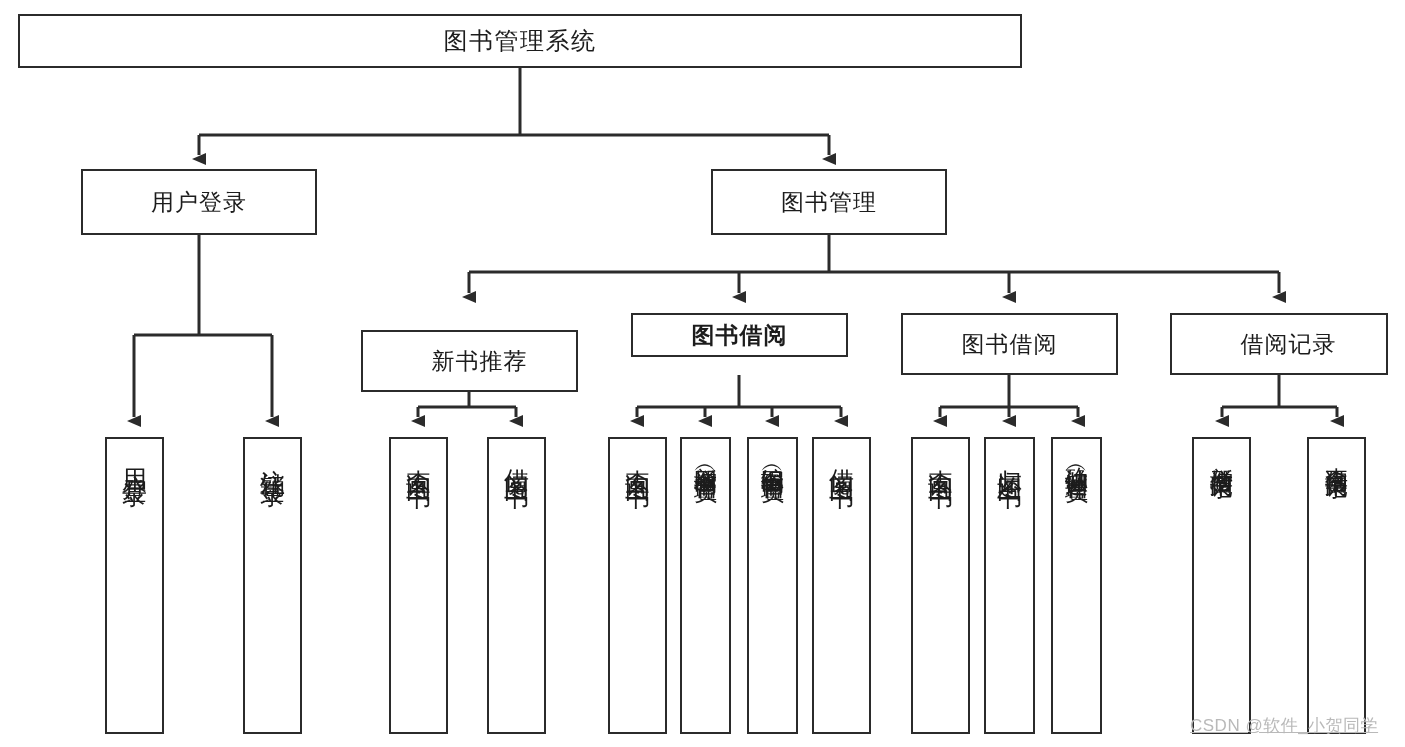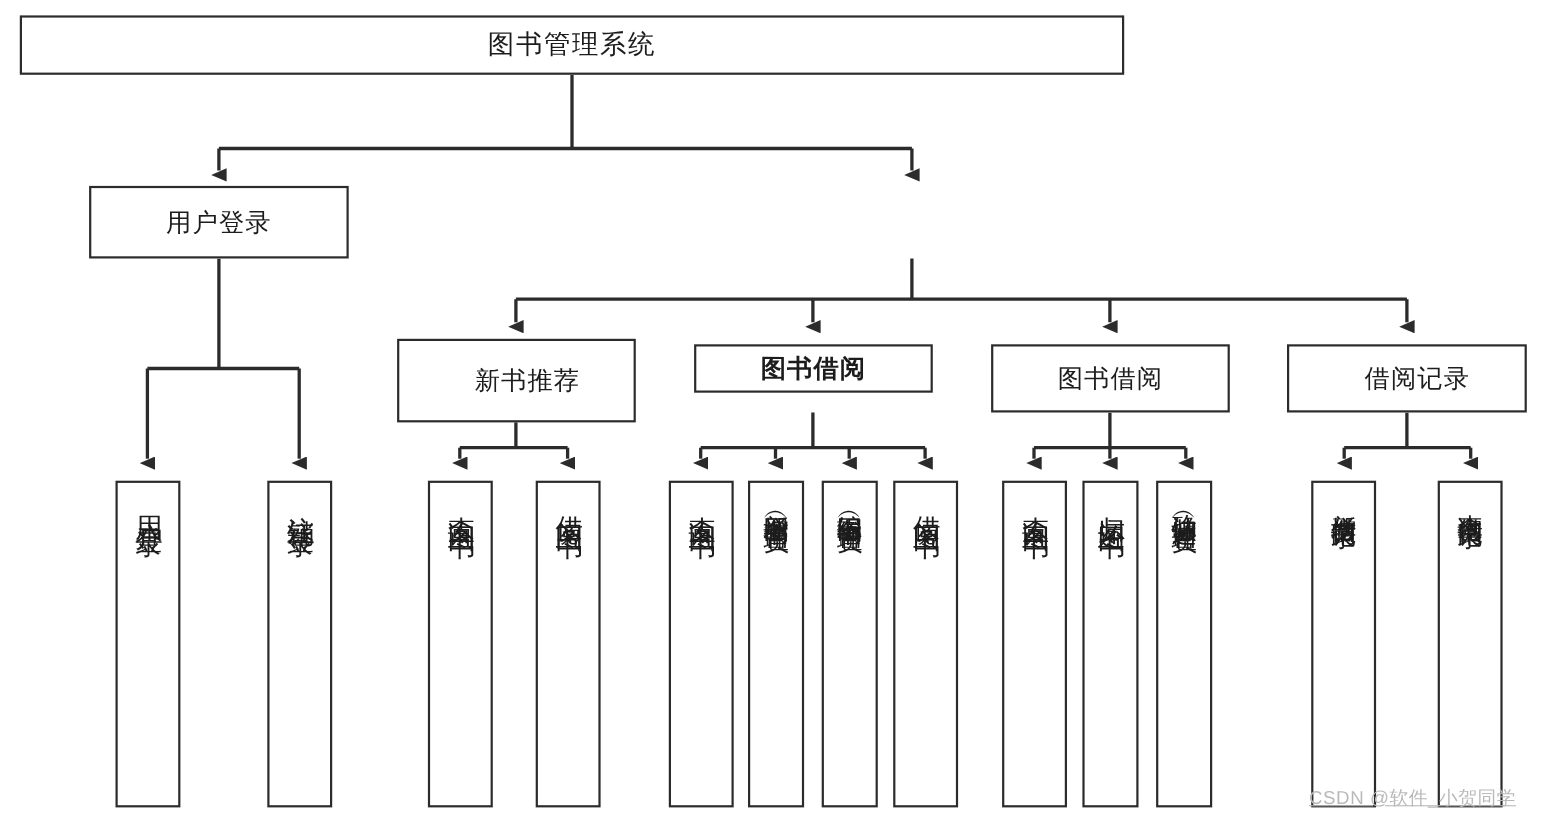--- a/index.html
+++ b/index.html
@@ -100,22 +100,25 @@
     </g>
   </svg>
 
   <div class="node h-node root" style="left:18px;top:14px;width:1004px;height:54px;">
     <span class="lbl">图书管理系统</span>
   </div>
 
   <div class="node h-node" style="left:81px;top:169px;width:236px;height:66px;">
     <span class="lbl">用户登录</span>
   </div>
+  <div class="node h-node" style="left:711px;top:169px;width:236px;height:66px;">
+    <span class="lbl">图书管理</span>
+  </div>
 
-  <div class="node h-node" style="left:361px;top:308px;width:217px;height:76px;padding-left:20px;">
+  <div class="node h-node" style="left:361px;top:330px;width:217px;height:62px;padding-left:20px;">
     <span class="lbl">新书推荐</span>
   </div>
   <div class="node h-node" style="left:631px;top:313px;width:217px;height:44px;font-weight:bold;">
     <span class="lbl">图书借阅</span>
   </div>
   <div class="node h-node" style="left:901px;top:313px;width:217px;height:62px;">
     <span class="lbl">图书借阅</span>
   </div>
   <div class="node h-node" style="left:1170px;top:313px;width:218px;height:62px;padding-left:19px;">
     <span class="lbl">借阅记录</span>

